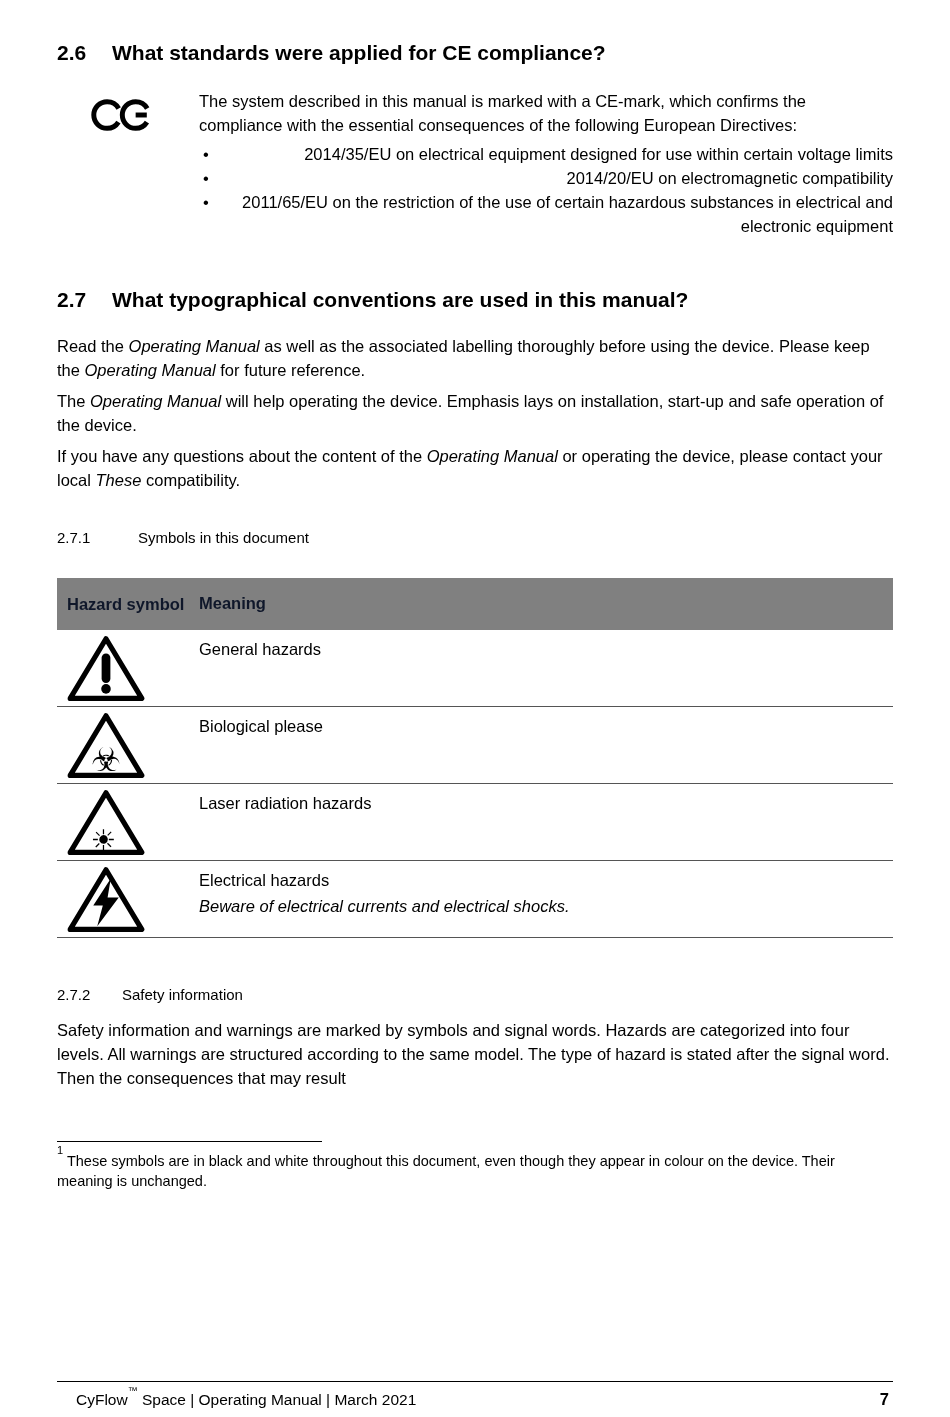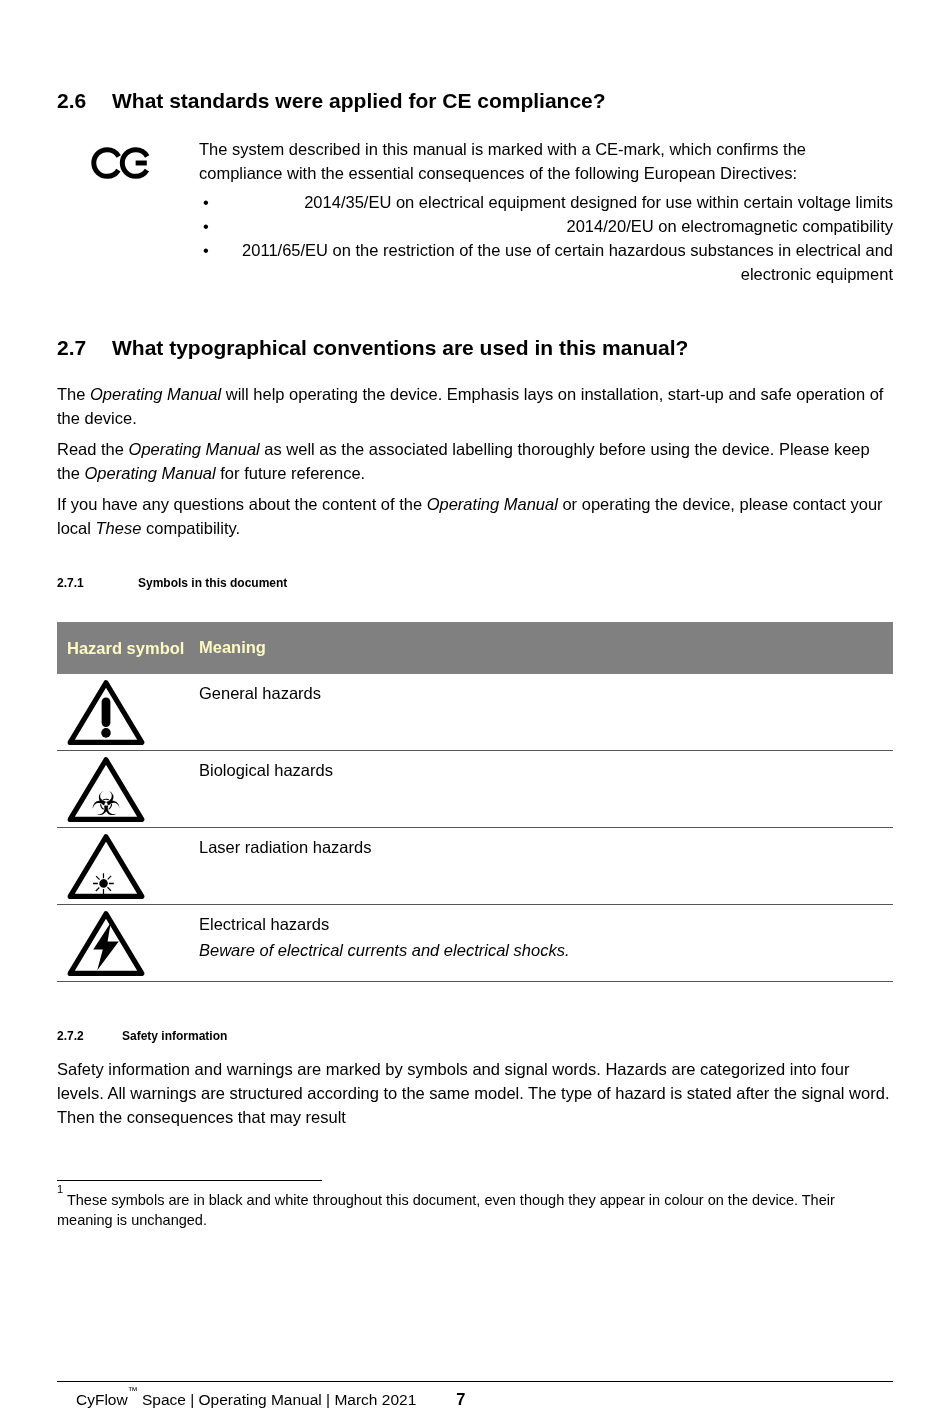--- a/index.html
+++ b/index.html
@@ -2,68 +2,68 @@
 <html><head>
 <meta charset="utf-8">
 <style>
   * { margin:0; padding:0; box-sizing:border-box; }
   html,body { background:#ffffff; }
   body {
     width:950px; height:1417px; position:relative; overflow:hidden;
     color:#000; font-family:"Liberation Sans", sans-serif;
     font-size:16.5px; line-height:1.45;
   }
-  .content { padding:88px 57px 0 57px; }
+  .content { padding:40px 57px 0 57px; }
 
   .h1 { font-size:21px; font-weight:bold; line-height:1.25; }
   .h1num { display:inline-block; min-width:55px; }
   .h27 { margin-top:48px; margin-bottom:22px; }
   .h26 { margin-bottom:24px; }
 
   .ce-row { display:flex; }
   .ce-col { width:142px; flex:none; padding-left:34px; padding-top:7px; }
   .ce-svg { width:62px; height:36px; display:block; }
   .ce-text { flex:1; }
   .ce-text p { margin-bottom:5px; }
 
   .bullets { margin-top:2px; }
   .bli { display:flex; }
   .bchar { flex:none; width:29px; padding-left:4px; }
   .btext { flex:1;text-align:right; }
 
   .para { margin-bottom:7px; }
-  .h2 { font-size:12px; font-weight:bold; margin:34px 0 13px 0; }
+  .h2 { font-size:15px; font-weight:normal; margin:34px 0 13px 0; }
   .h2num-1 { display:inline-block; min-width:81px; }
   .h2num-2 { display:inline-block; min-width:65px; }
 
   sup.fn { font-size:11px; position:relative; top:-6px; line-height:0; }
   sup.tm { font-size:10px; position:relative; top:-5px; line-height:0; }
   i { font-style:italic; }
 
   .htable { margin-top:30px; }
-  .thead { display:flex; background:#808080; color:#fef9c3; font-weight:bold; min-height:52px; }
+  .thead { display:flex; background:#808080; color:#0f172a; font-weight:bold; min-height:52px; }
   .th1 { width:142px; flex:none; padding:5px 14px 5px 10px; display:flex; align-items:center; line-height:1.22; }
   .th2 { flex:1; display:flex; align-items:center; }
   .trow { display:flex; min-height:77px; border-bottom:1px solid #555; }
   .tc1 { width:142px; flex:none; padding:4px 0 2px 9px; }
   .tc2 { flex:1; padding-top:8px; }
   .note { font-style:italic; margin-top:2px; }
 
   .hicon { width:80px; height:70px; }
   .hicon svg { width:80px; height:70px; display:block; }
   .hicon text { font-family:"DejaVu Sans", sans-serif; }
 
   .footnote { margin-top:50px; }
   .fnrule { width:265px; border-top:1.5px solid #000; margin-bottom:9px; }
   .fntext { font-size:14.5px; line-height:1.4; }
 
   .footer {
     position:absolute; left:57px; right:57px; bottom:5px;
     border-top:1.5px solid #000; padding:6px 4px 0 19px;
-    display:flex; align-items:baseline;
+    display:flex; justify-content:space-between; align-items:baseline;
     font-size:15.5px;
     gap:40px;
   }
   .pageno { font-weight:bold; font-size:16.5px; }
 </style>
 </head>
 <body>
 
 <div class="content">
 
@@ -91,23 +91,23 @@
         <div class="bli">
           <span class="bchar">•</span>
           <span class="btext">2011/65/EU on the restriction of the use of certain hazardous substances in electrical and electronic equipment</span>
         </div>
       </div>
     </div>
   </div>
 
   <h1 class="h1 h27"><span class="h1num">2.7</span><span>What typographical conventions are used in this manual?</span></h1>
 
+  <p class="para"><span>Read the </span><i>Operating Manual</i><span> as well as the associated labelling thoroughly before using the device. Please keep the </span><i>Operating Manual</i><span> for future reference.</span></p>
+
   <p class="para"><span>The </span><i>Operating Manual</i><span> will help operating the device. Emphasis lays on installation, start-up and safe operation of the device.</span></p>
-
-  <p class="para"><span>Read the </span><i>Operating Manual</i><span> as well as the associated labelling thoroughly before using the device. Please keep the </span><i>Operating Manual</i><span> for future reference.</span></p>
 
   <p class="para"><span>If you have any questions about the content of the </span><i>Operating Manual</i><span> or operating the device, please contact your local </span><i>These</i><span> compatibility.</span></p>
 
   <h2 class="h2"><span class="h2num-1">2.7.1</span><span>Symbols in this document</span></h2>
 
 
   <div class="htable">
     <div class="thead">
       <div class="th1">Hazard symbol</div>
       <div class="th2">Meaning</div>
@@ -131,21 +131,21 @@
     <div class="trow">
       <div class="tc1">
         <div class="hicon">
           <svg viewBox="0 0 100 88" aria-hidden="true">
             <polygon points="50,6 95,81 5,81" fill="#fff" stroke="#000" stroke-width="6.5" stroke-linejoin="round"></polygon>
             <text x="50" y="76" font-size="42" text-anchor="middle" fill="#000">☣</text>
           </svg>
         </div>
       </div>
       <div class="tc2">
-        <p>Biological hazards</p>
+        <p>Biological please</p>
       </div>
     </div>
 
     <div class="trow">
       <div class="tc1">
         <div class="hicon">
           <svg viewBox="0 0 100 88" aria-hidden="true">
             <polygon points="50,6 95,81 5,81" fill="#fff" stroke="#000" stroke-width="6.5" stroke-linejoin="round"></polygon>
             <text x="47" y="78" font-size="36" text-anchor="middle" fill="#000">☀</text>
           </svg>

